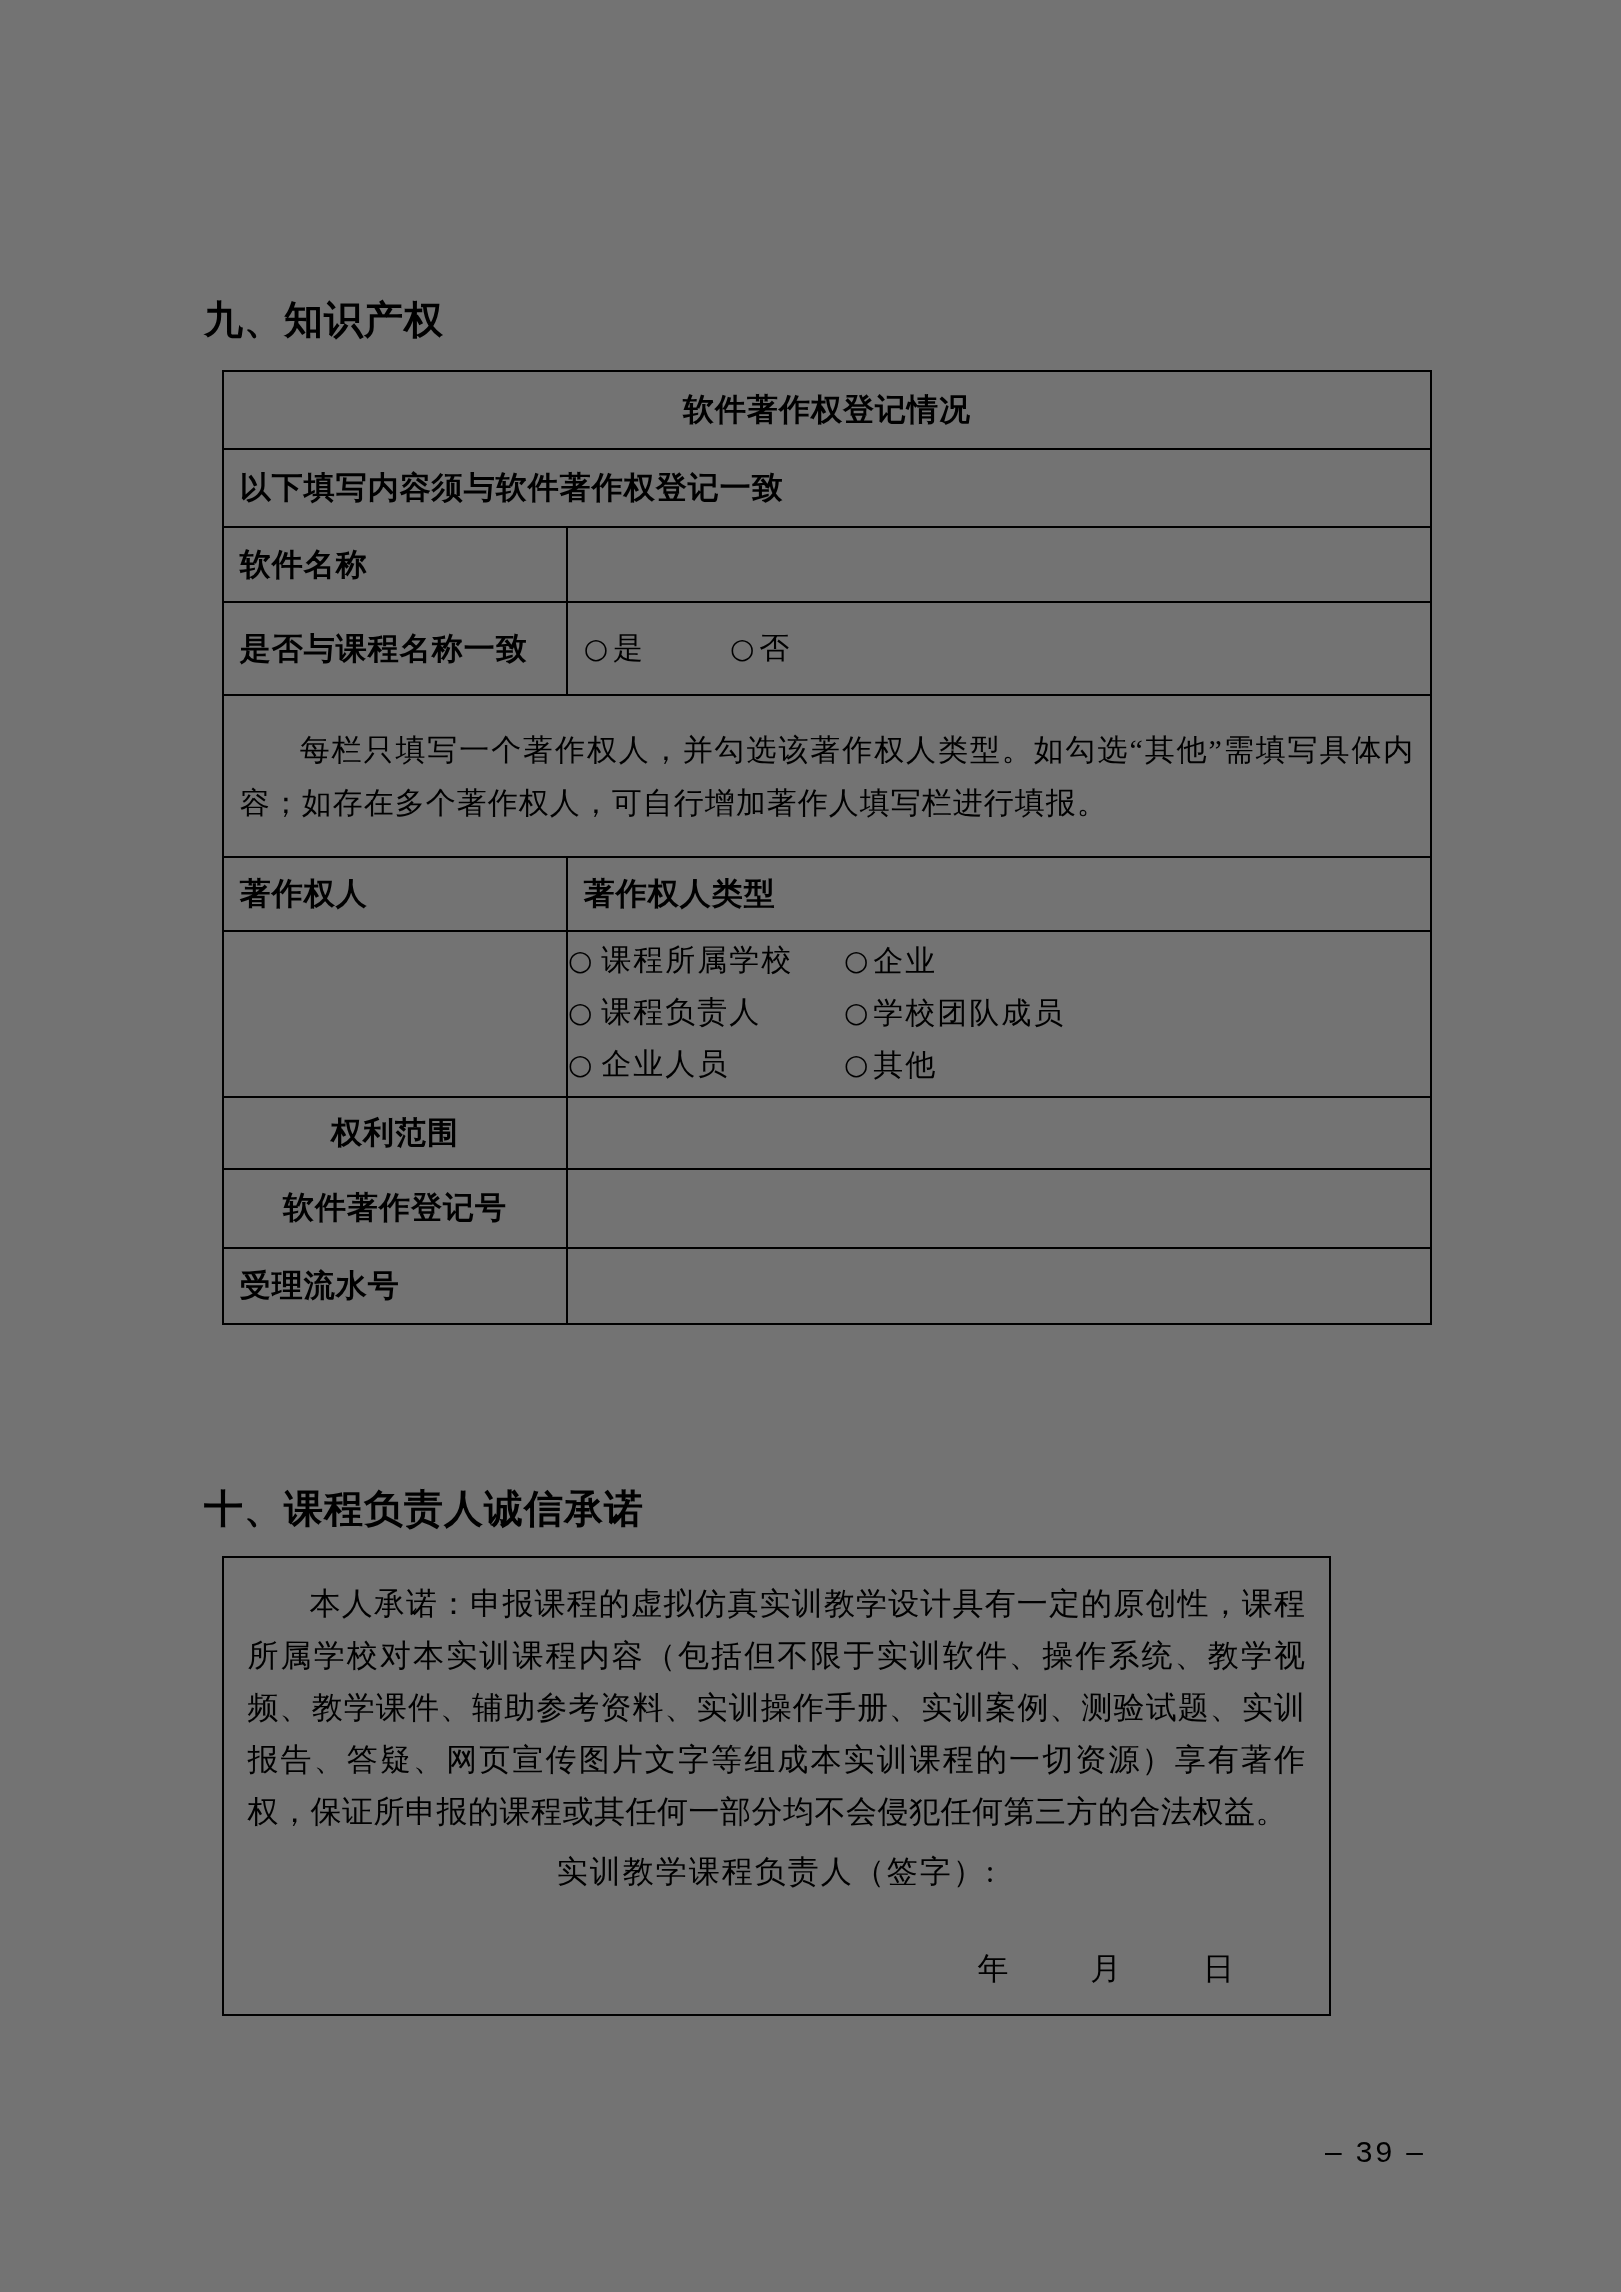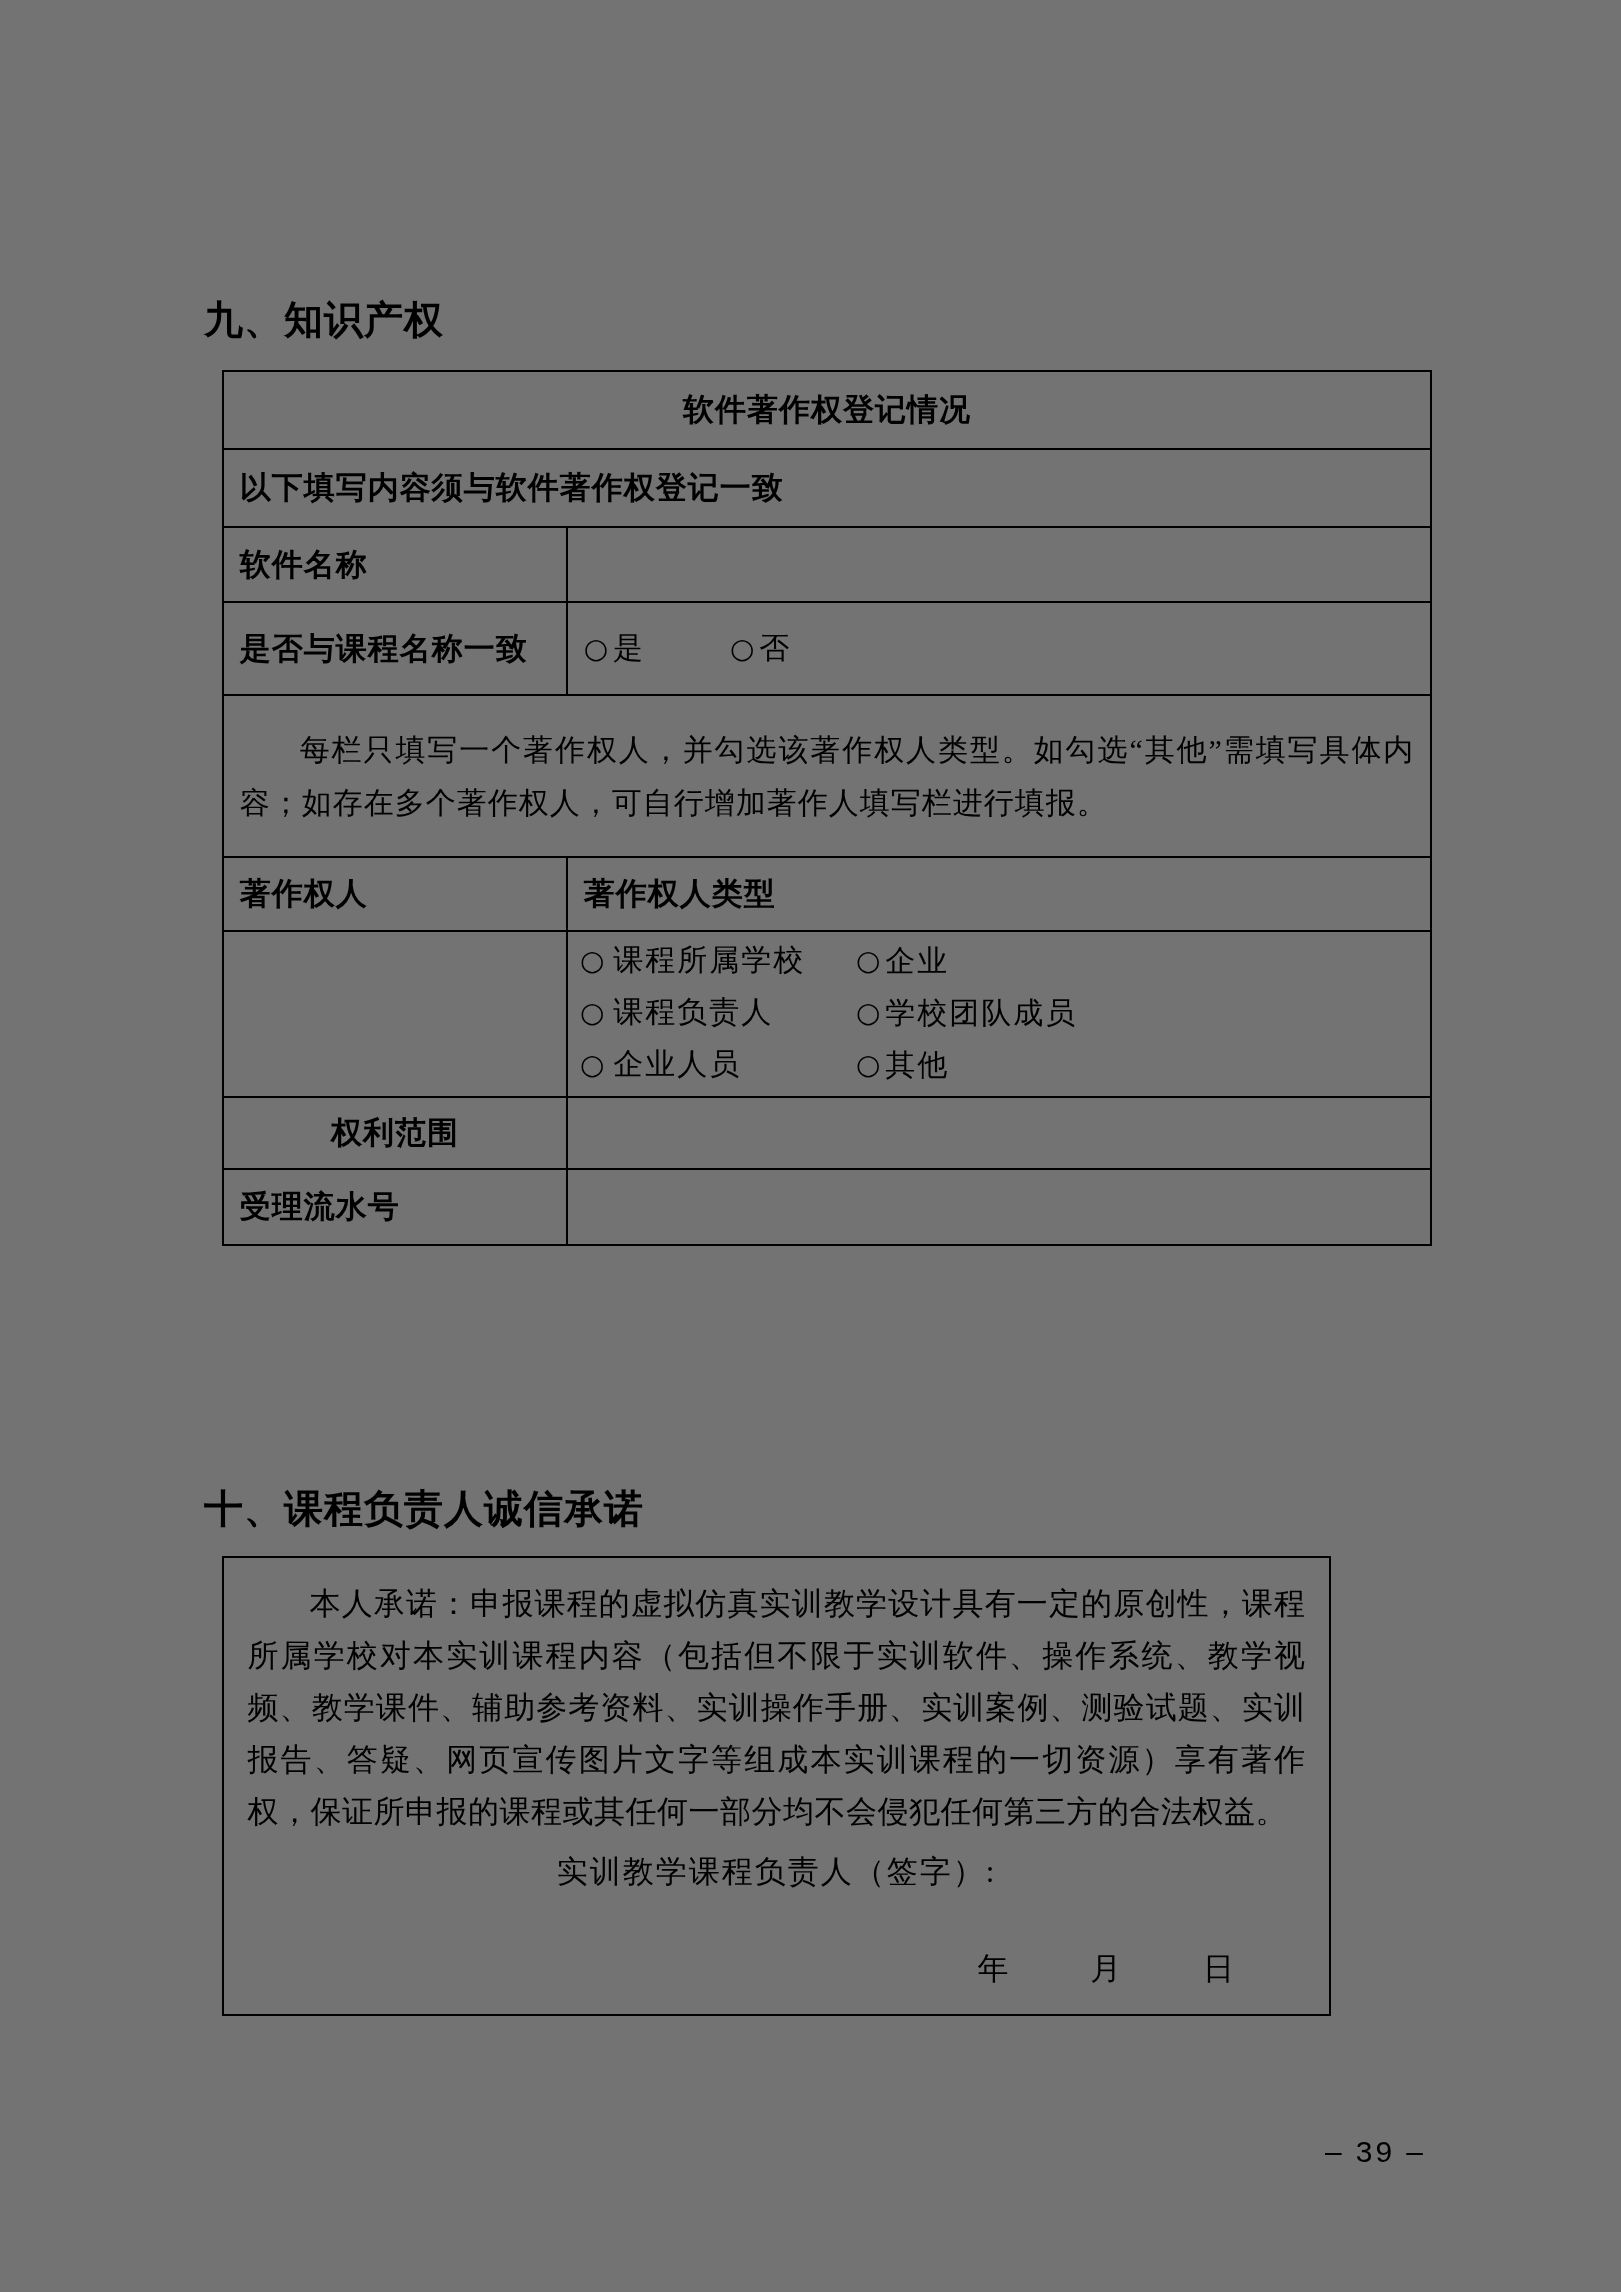--- a/index.html
+++ b/index.html
@@ -157,21 +157,21 @@
       </tr>
       <tr style="height:162px">
         <td colspan="2" class="para">每栏只填写一个著作权人，并勾选该著作权人类型。如勾选“其他”需填写具体内容；如存在多个著作权人，可自行增加著作人填写栏进行填报。</td>
       </tr>
       <tr style="height:74px">
         <td class="lbl">著作权人</td>
         <td class="lbl">著作权人类型</td>
       </tr>
       <tr style="height:143px">
         <td></td>
-        <td style="padding-left:12px">
+        <td style="padding-left:0">
           <div class="opt-lines">
             <div class="opt-line">
               <span class="opt opt-col1">
                 <span class="radio">○</span>
                 <span class="opt-label">课程所属学校</span>
               </span>
               <span class="opt">
                 <span class="radio">○</span>
                 <span class="opt-label">企业</span>
               </span>
@@ -194,20 +194,24 @@
               <span class="opt">
                 <span class="radio">○</span>
                 <span class="opt-label">其他</span>
               </span>
             </div>
           </div>
         </td>
       </tr>
       <tr style="height:72px">
         <td class="lbl center-txt">权利范围</td>
+        <td></td>
+      </tr>
+      <tr style="height:79px">
+        <td class="lbl center-txt">软件著作登记号</td>
         <td></td>
       </tr>
       <tr style="height:76px">
         <td class="lbl">受理流水号</td>
         <td></td>
       </tr>
     </tbody>
   </table>
 
   <div id="sec10-title" class="sec-title">十、课程负责人诚信承诺</div>

